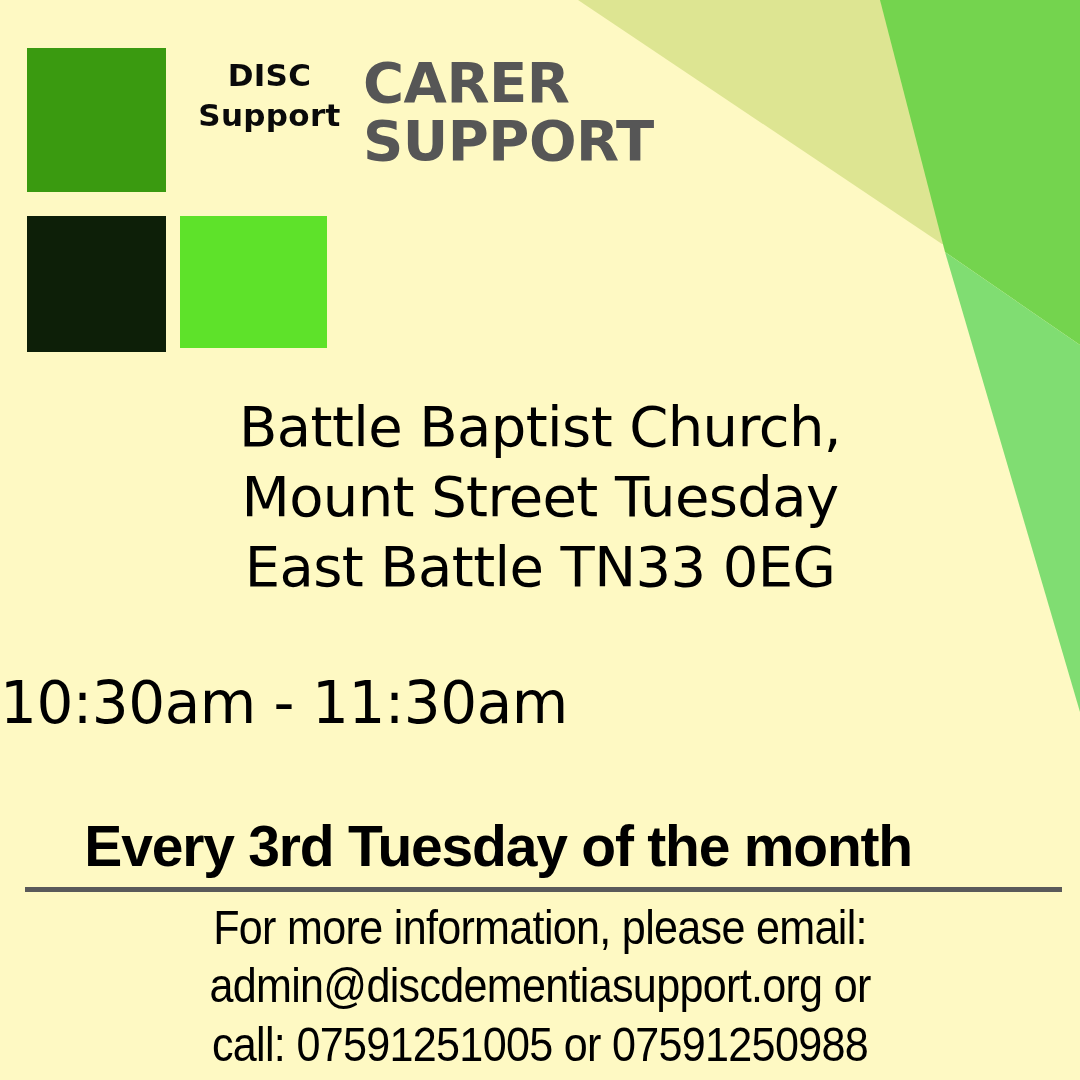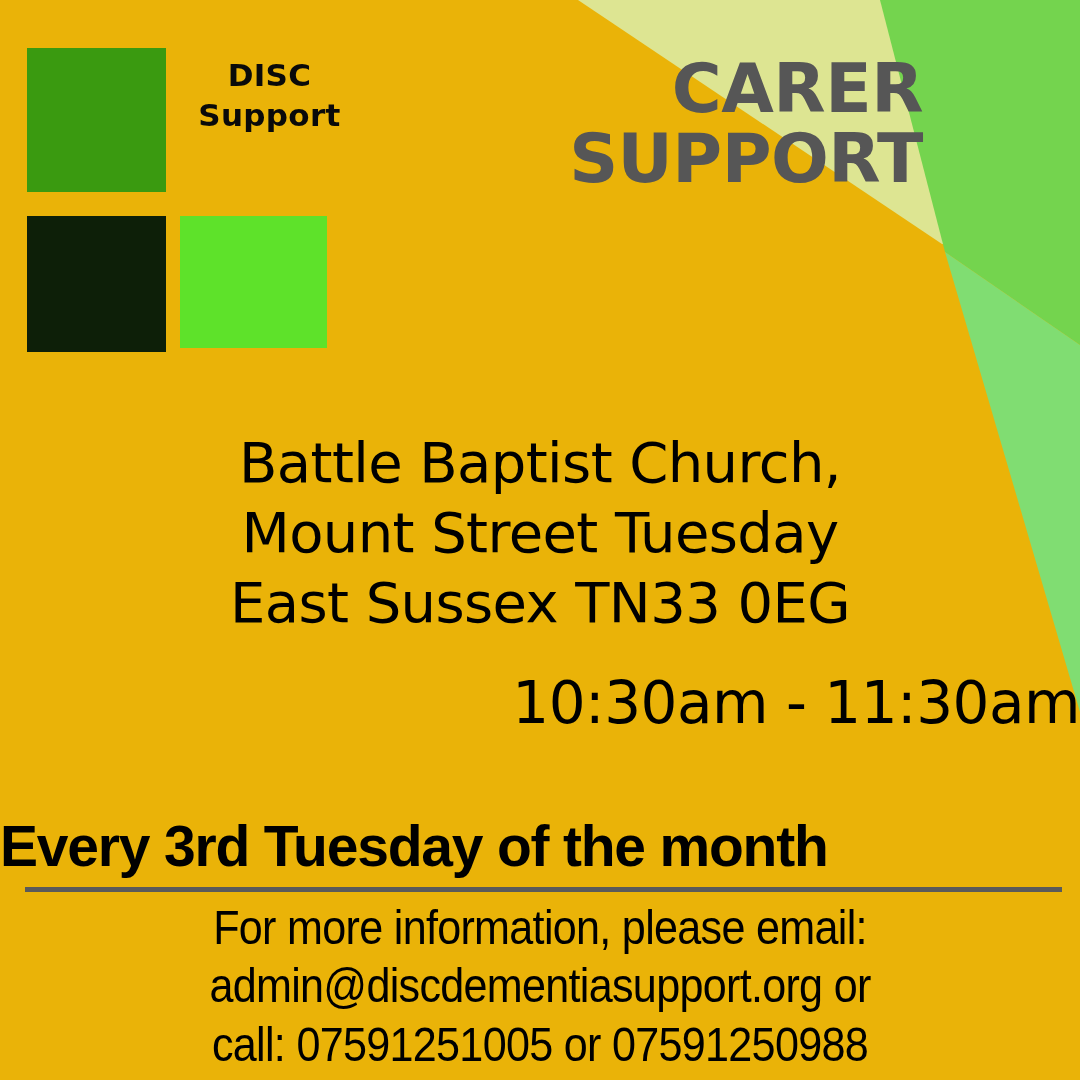--- a/index.html
+++ b/index.html
@@ -10,21 +10,21 @@
     height: 1080px;
     background: #ffffff;
     font-family: "Liberation Sans", sans-serif;
     overflow: hidden;
   }
 
   #poster {
     position: relative;
     width: 1080px;
     height: 1080px;
-    background: #eab308;
+    background: #fef9c3;
     overflow: hidden;
   }
 
   
   #corner-shapes {
     position: absolute;
     top: 0;
     left: 0;
     width: 1080px;
     height: 1080px;
@@ -64,67 +64,66 @@
   #logo-wordmark div { white-space: nowrap; }
 
   
   #poster-title {
     position: absolute;
     left: 363px;
     top: 54px;
     width: 560px;
     font-family: "DejaVu Sans", sans-serif;
     font-weight: bold;
-    font-size: 68px;
+    font-size: 56px;
     line-height: 1.03;
     letter-spacing: -0.5px;
     color: #565656;
-    text-align: right;
+    text-align: left;
   }
   #poster-title div { white-space: nowrap; }
 
   
   #venue-block {
     position: absolute;
     left: 0px;
     top: 392px;
     width: 1080px;
     text-align: center;
     font-family: "DejaVu Sans", sans-serif;
     font-weight: normal;
     font-size: 56px;
     line-height: 1.25;
     color: #000000;
     letter-spacing: -0.6px;
-    margin-top: 36px;
   }
   #venue-block div { white-space: nowrap; }
 
   
   #time-line {
     position: absolute;
     left: 0px;
     top: 672px;
     width: 1080px;
-    text-align: right;
+    text-align: left;
     font-family: "DejaVu Sans", sans-serif;
     font-size: 58px;
     line-height: 1.1;
     color: #000000;
     letter-spacing: -0.5px;
     white-space: nowrap;
   }
 
   
   #frequency-line {
     position: absolute;
     left: 0px;
     top: 815px;
     width: 912px;
-    text-align: left;
+    text-align: right;
     font-family: "Liberation Sans", sans-serif;
     font-weight: bold;
     font-size: 57px;
     line-height: 1.1;
     color: #000000;
     letter-spacing: -1.2px;
     white-space: nowrap;
   }
 
   
@@ -176,21 +175,21 @@
   </div>
 
   <div id="poster-title">
     <div>CARER</div>
     <div>SUPPORT</div>
   </div>
 
   <div id="venue-block">
     <div>Battle Baptist Church,</div>
     <div>Mount Street Tuesday</div>
-    <div>East Sussex TN33 0EG</div>
+    <div>East Battle TN33 0EG</div>
   </div>
 
   <div id="time-line">10:30am - 11:30am</div>
 
   <div id="frequency-line">Every 3rd Tuesday of the month</div>
 
   <div id="divider"></div>
 
   <div id="contact-block">
     <div>For more information, please email:</div>

